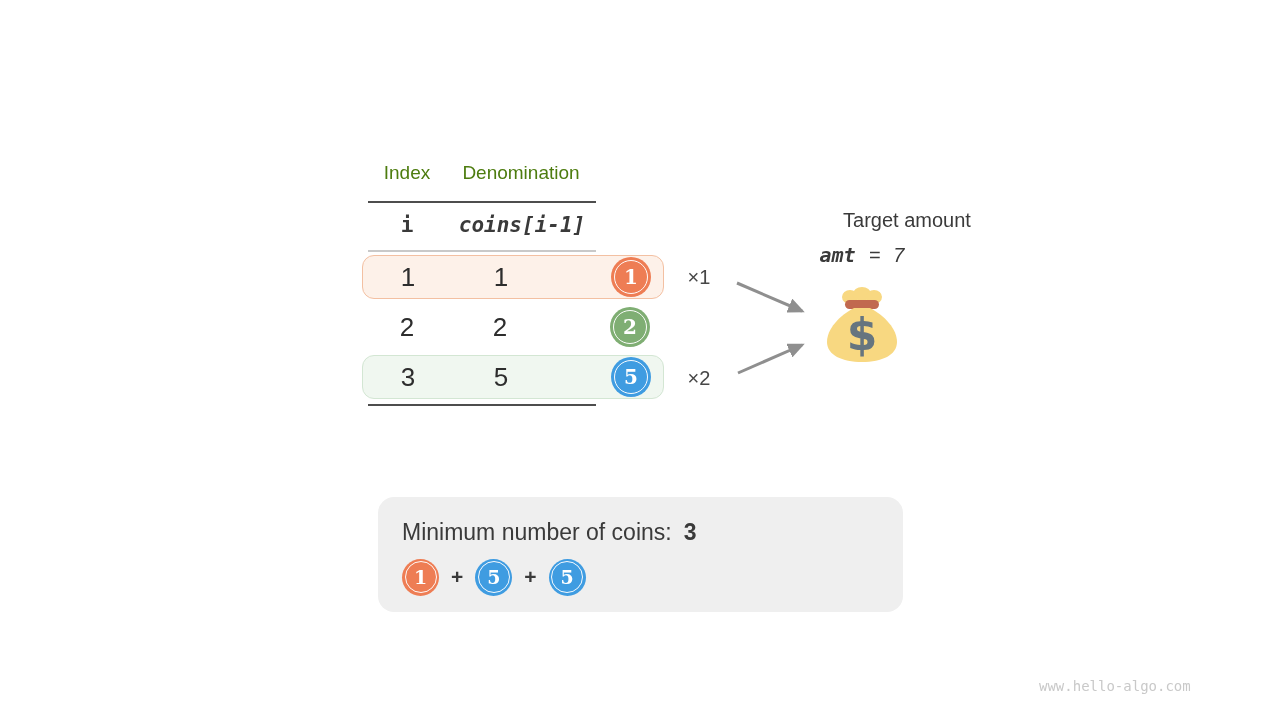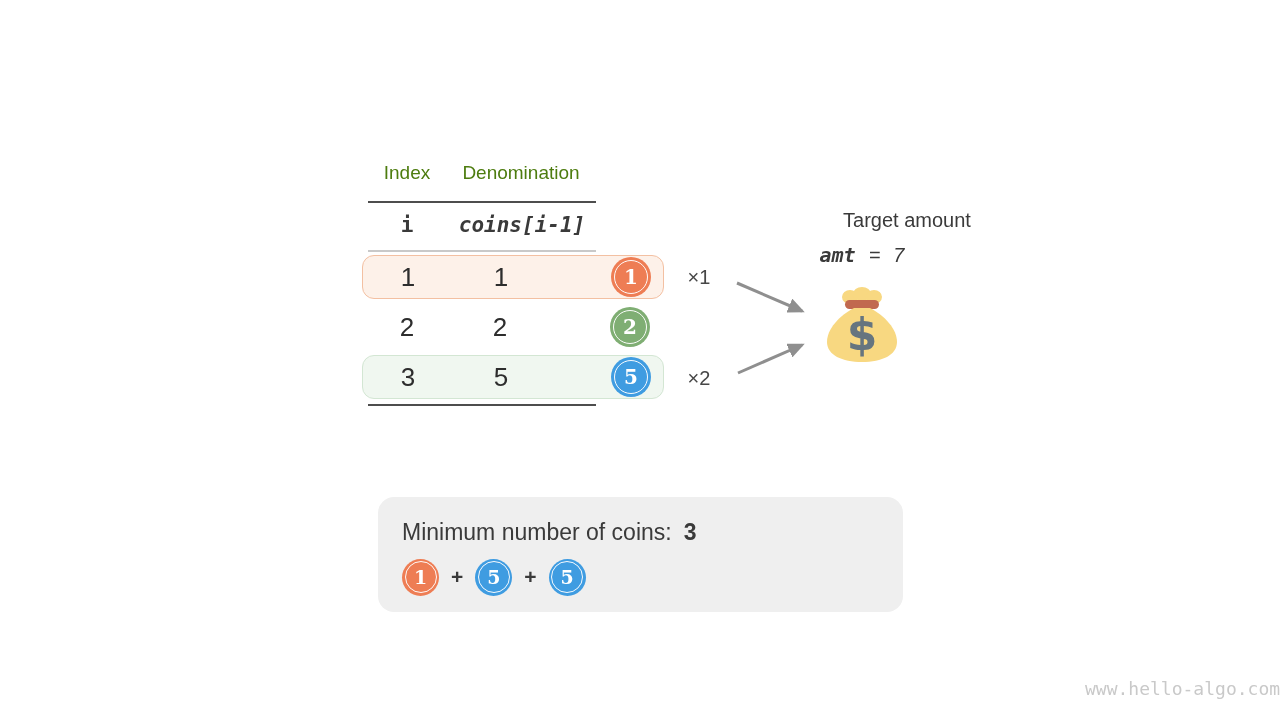--- a/index.html
+++ b/index.html
@@ -83,21 +83,21 @@
   }
   .sum-line1 .bold { font-weight:bold; }
   .sum-line2 {
     position:absolute; left:24px; top:60px; height:40px;
     display:flex; align-items:center; gap:12px;
     font-size:23px; color:#3a3a3a; white-space:nowrap;
   }
   .plus { font-size:21px; font-weight:bold; color:#3a3a3a; }
 
   .watermark {
-    left:1085px; top:678px; font-size:18px; color:#c9c9c9;
+    left:1039px; top:678px; font-size:14px; color:#c9c9c9;
     font-family:"DejaVu Sans Mono", monospace; white-space:nowrap;
   }
 </style>
 </head>
 <body>
 
 <div class="stage">
 
   <div class="abs cx th" style="left:407px;">Index</div>
   <div class="abs cx th" style="left:521px;">Denomination</div>

